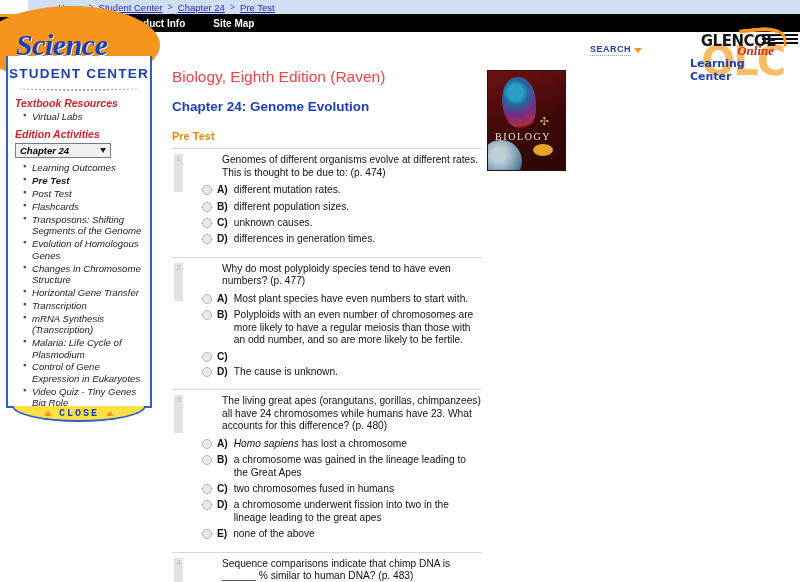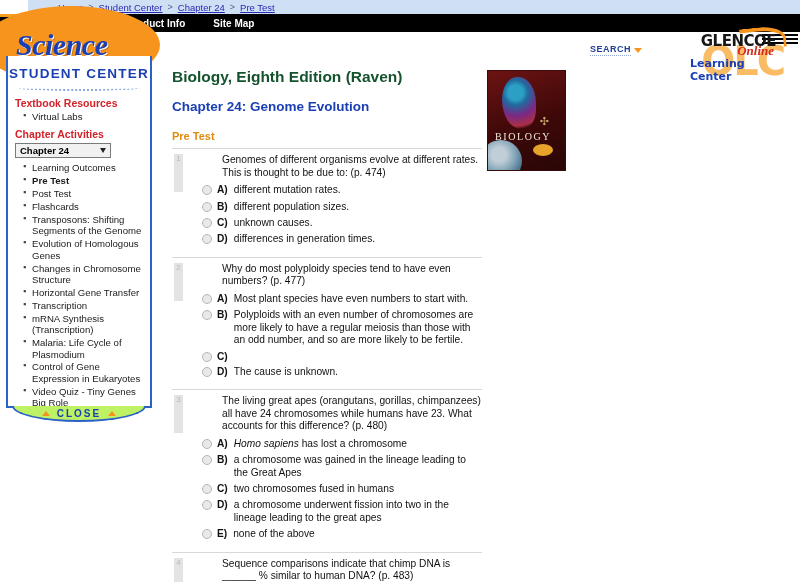--- a/index.html
+++ b/index.html
@@ -166,21 +166,21 @@
     font-weight: bold;
     letter-spacing: 1.2px;
     padding: 10px 0 4px;
   }
   .sc-dots {
     height: 6px;
     margin: 0 10px 6px;
     border-bottom: 2px dotted #8aa8dd;
     border-radius: 0 0 50% 50%;
   }
-  .sc-body { padding: 0 6px 4px 7px; }
+  .sc-body { padding: 0 6px 4px 7px; font-style: italic; }
   .sc-head {
     color: #d2222a;
     font-size: 10.5px;
     font-weight: bold;
     margin: 4px 0 2px;
   }
   ul.sc-list {
     margin: 0 0 6px 0;
     padding-left: 17px;
     list-style: none;
@@ -221,50 +221,51 @@
     border-top: 5px solid #222;
   }
   
   .close-wrap {
     position: absolute;
     left: 12px; top: 406px;
     width: 134px; height: 26px;
   }
   .close-tab {
     width: 100%; height: 16px;
-    background: #bef264;
+    background: #fde047;
     border-left: 2px solid #2b62c8;
     border-right: 2px solid #2b62c8;
     border-bottom: 2px solid #2b62c8;
     border-radius: 0 0 50% 50% / 0 0 100% 100%;
     display: flex; align-items: center; justify-content: center;
     gap: 7px;
     cursor: pointer;
+    font-family: Liberation Mono, monospace;
   }
   .close-txt {
     font-size: 10px; font-weight: bold; letter-spacing: 2px;
     color: #1a3fb5;
   }
   .tri {
     width:0;height:0;
     border-left:4px solid transparent;
     border-right:4px solid transparent;
     border-bottom:5px solid #f7941e;
   }
 
   
   .main {
     position: absolute;
     left: 172px; top: 68px;
     width: 310px;
   }
   .book-title {
-    color: #14532d;
+    color: #ef4444;
     font-size: 15.5px;
-    font-weight: bold;
+    font-weight: normal;
     margin-bottom: 13px;
   }
   .chapter-title {
     color: #1a3fb5;
     font-size: 13.5px;
     font-weight: bold;
     margin-bottom: 16px;
   }
   .test-title {
     color: #e08a10;
@@ -411,21 +412,21 @@
   </div>
 
   <div class="sc-panel">
     <div class="sc-title">STUDENT CENTER</div>
     <div class="sc-dots"></div>
     <div class="sc-body" id="sideBody">
         <div class="sc-head">Textbook Resources</div>
         <ul class="sc-list">
           <li>Virtual Labs</li>
         </ul>
-        <div class="sc-head">Chapter Activities</div>
+        <div class="sc-head">Edition Activities</div>
         <div class="chapter-select">
           <span>Chapter 24</span>
           <span class="arr"></span>
         </div>
         <ul class="sc-list">
           <li>Learning Outcomes</li>
           <li class="active">Pre Test</li>
           <li>Post Test</li>
           <li>Flashcards</li>
           <li>Transposons: Shifting Segments of the Genome</li>

